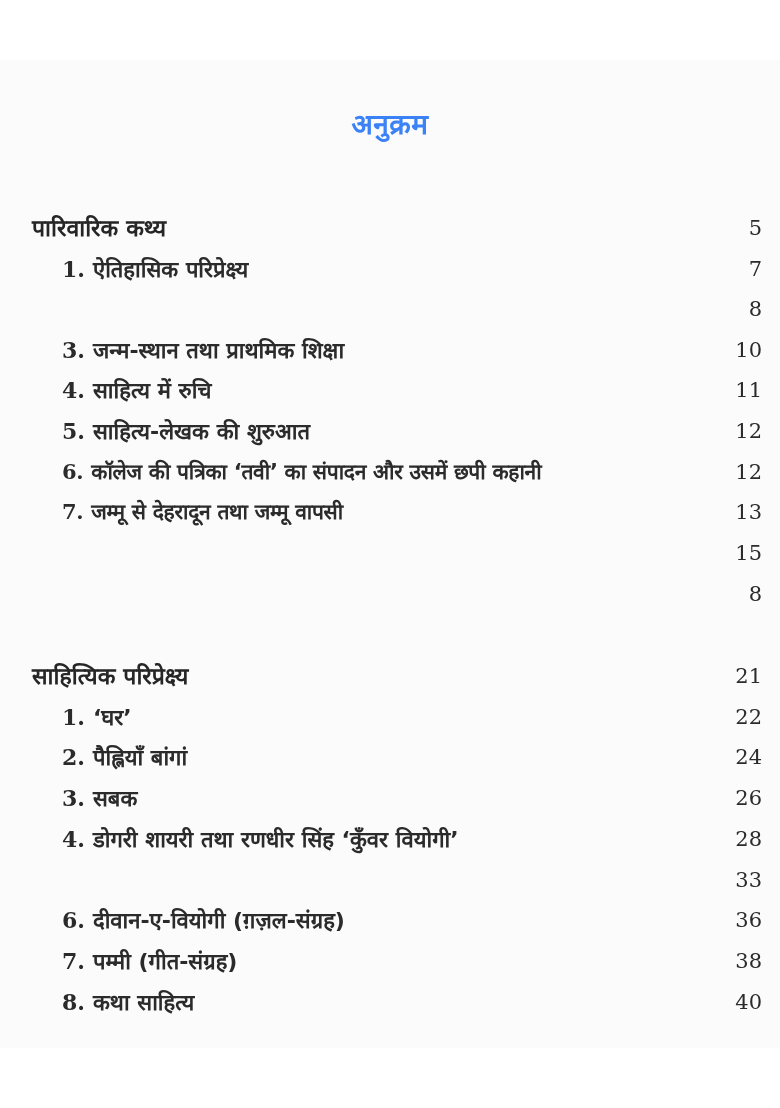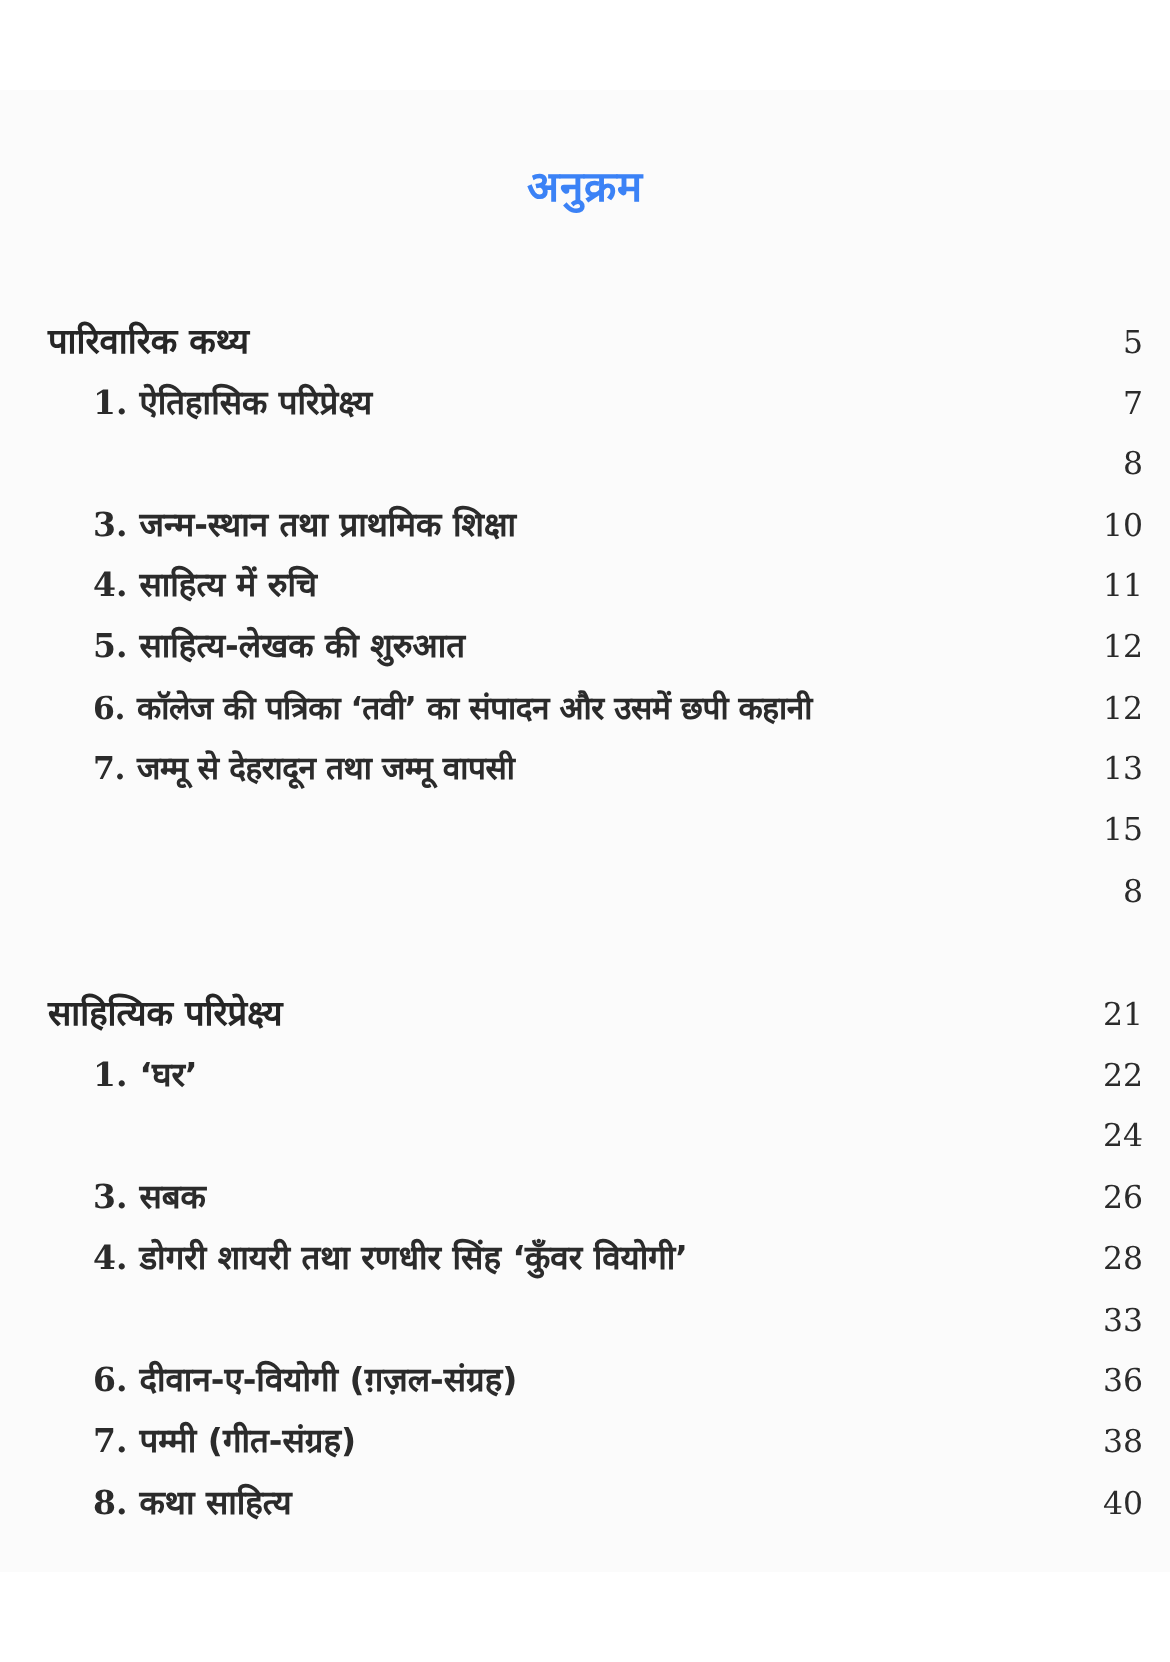--- a/index.html
+++ b/index.html
@@ -147,20 +147,21 @@
       <span class="label">साहित्यिक परिप्रेक्ष्य</span>
       <span class="page-no">21</span>
     </div>
 
     <div class="row item" style="top:637px">
       <span class="label"><span class="num">1.</span><span>‘घर’</span></span>
       <span class="page-no">22</span>
     </div>
 
     <div class="row item" style="top:677px">
+      <span class="label"><span class="num">2.</span><span>पैह्लियाँ बांगां</span></span>
       <span class="page-no">24</span>
     </div>
 
     <div class="row item" style="top:718px">
       <span class="label"><span class="num">3.</span><span>सबक</span></span>
       <span class="page-no">26</span>
     </div>
 
     <div class="row item" style="top:759px">
       <span class="label"><span class="num">4.</span><span>डोगरी शायरी तथा रणधीर सिंह ‘कुँवर वियोगी’</span></span>

